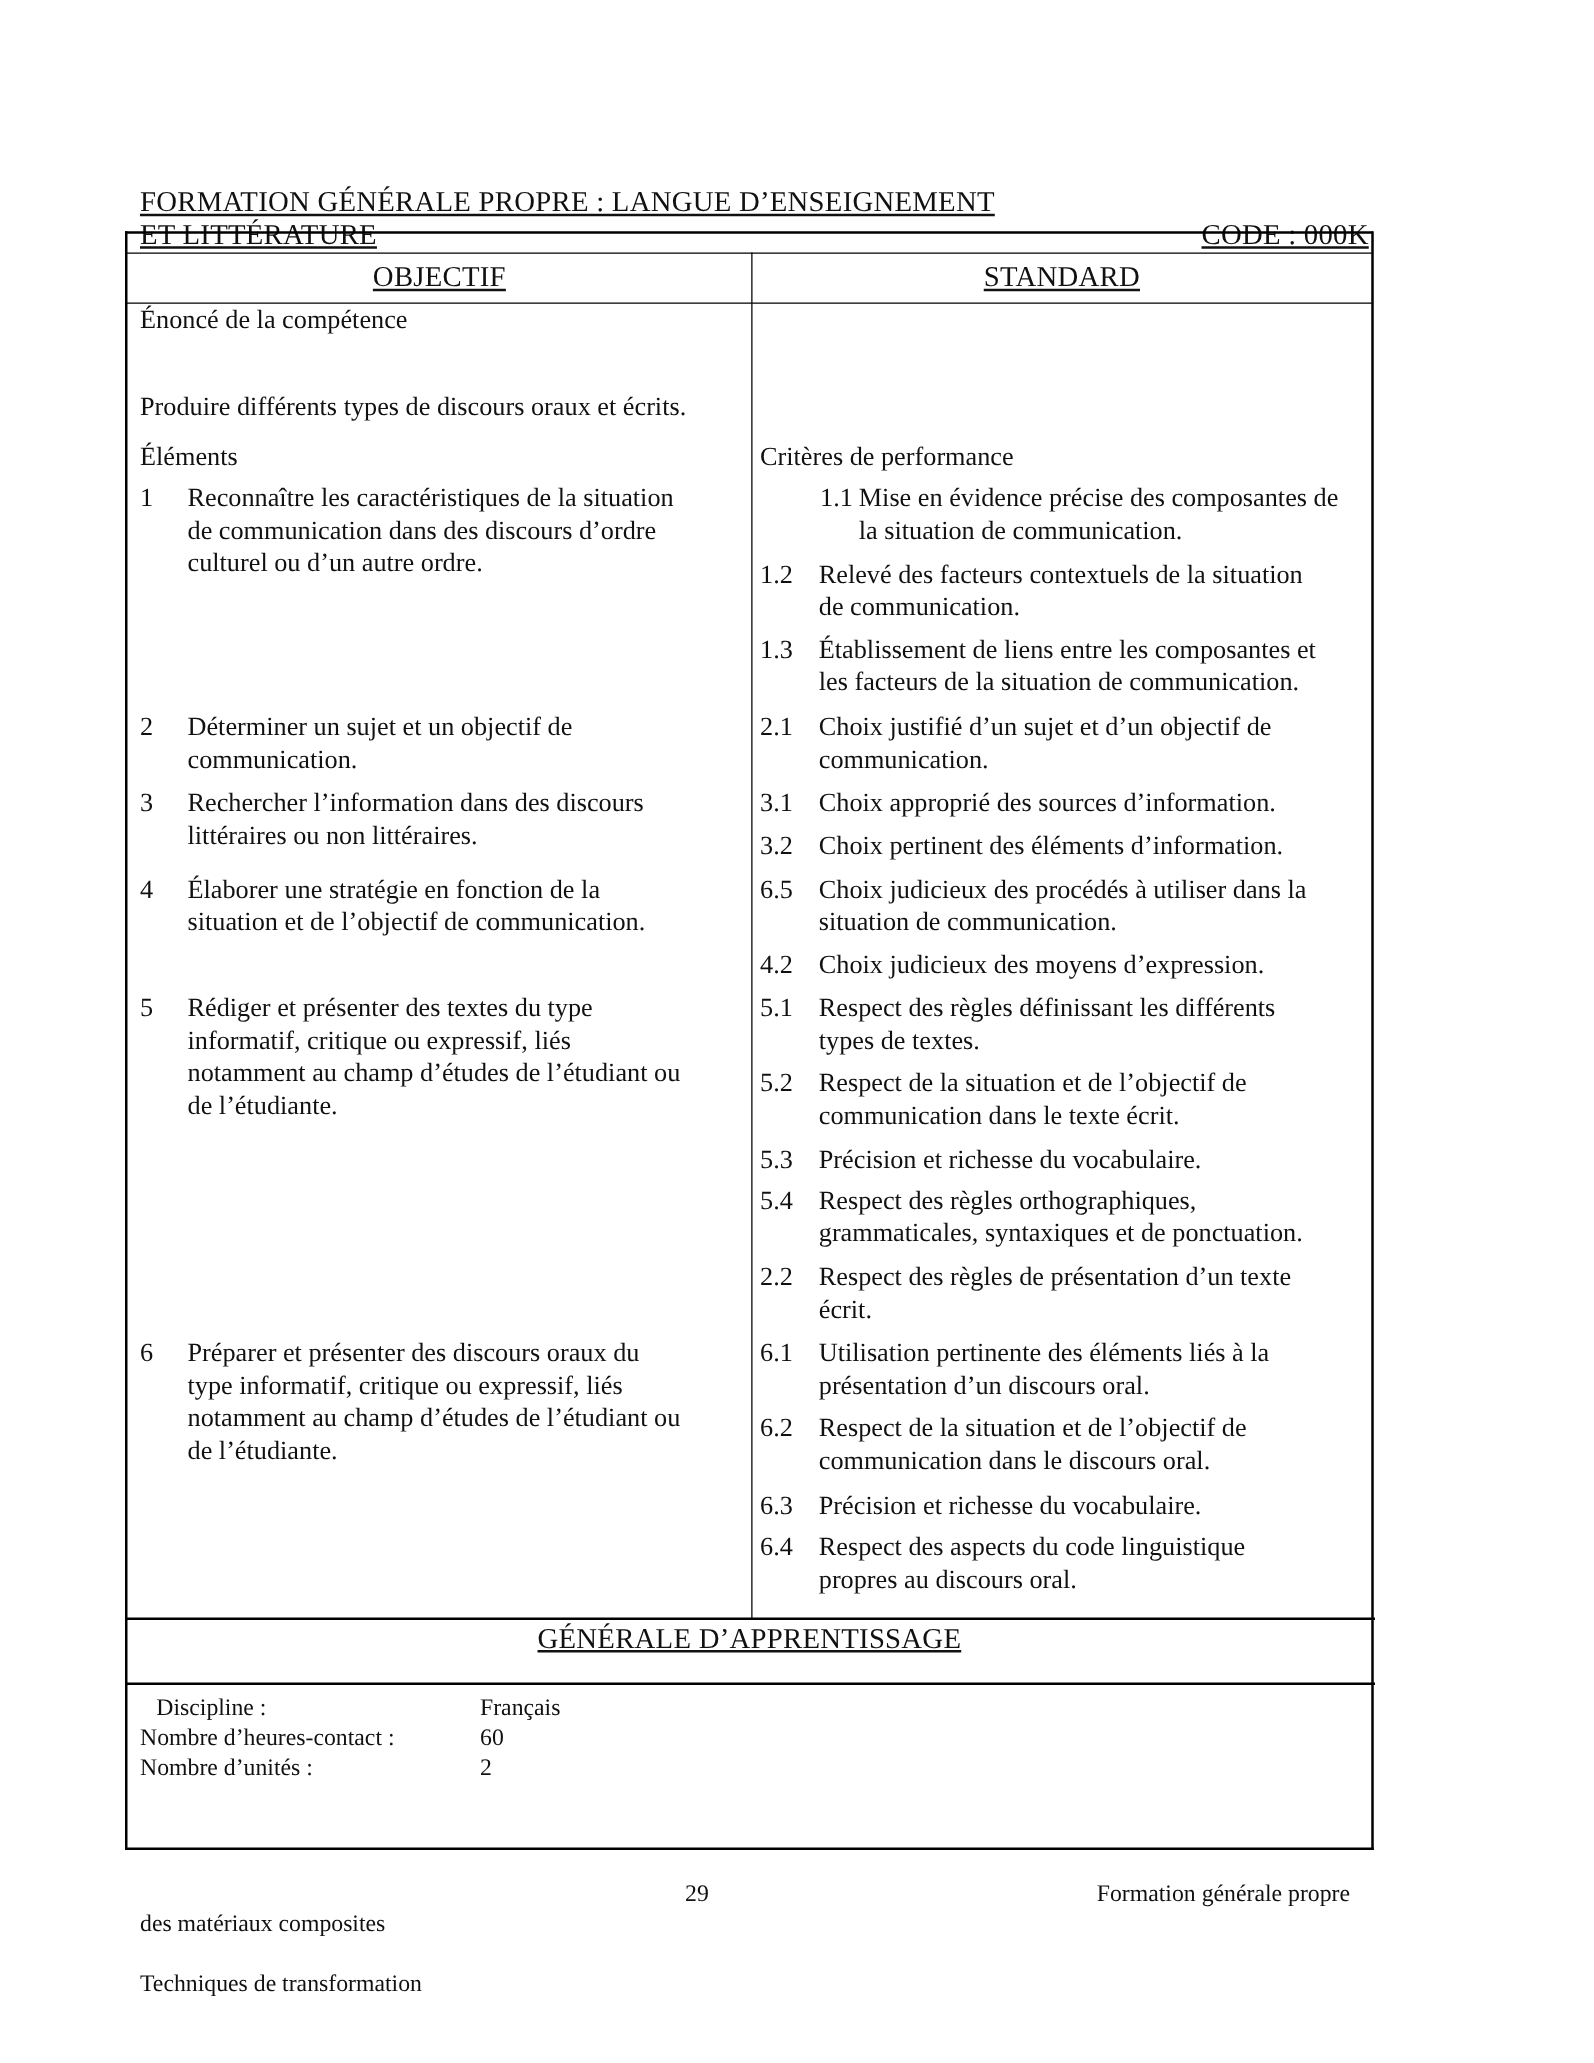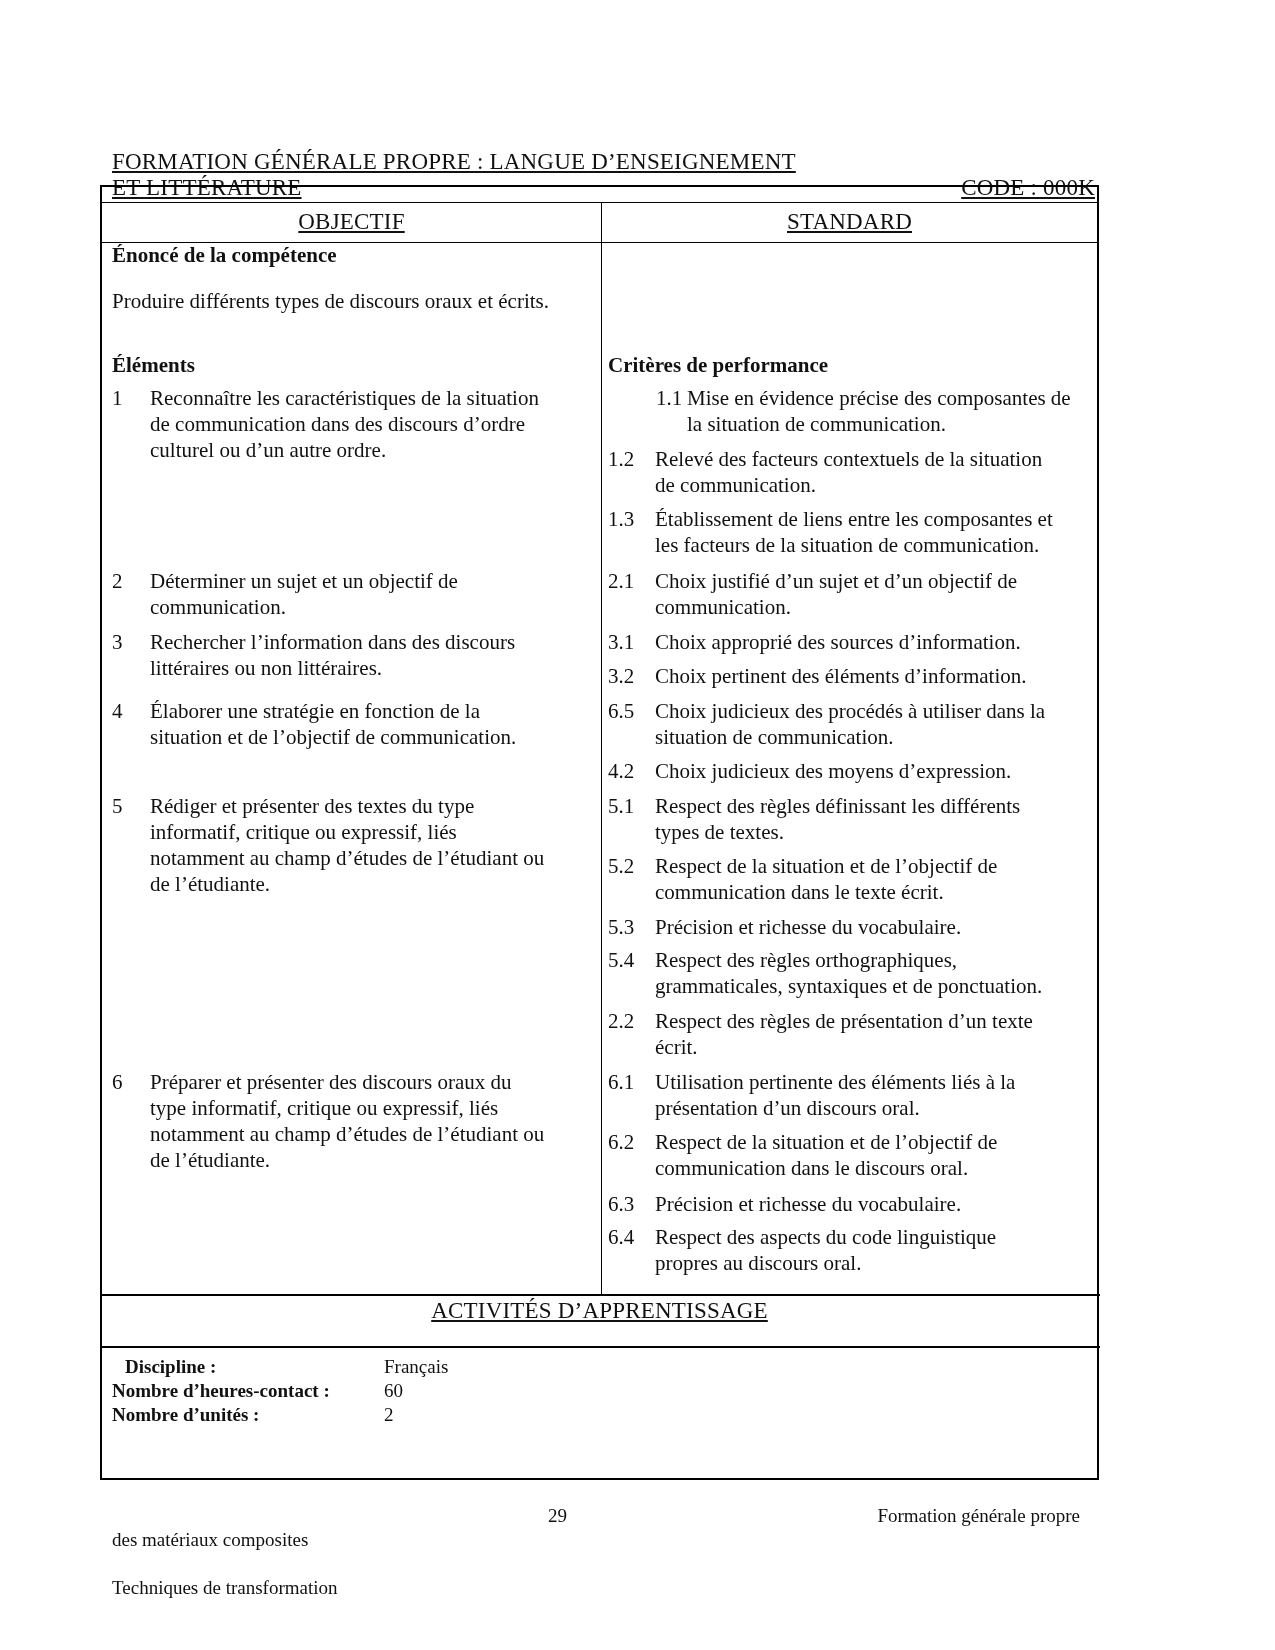--- a/index.html
+++ b/index.html
@@ -1,21 +1,21 @@
 <!DOCTYPE html>
 <html><head>
 <meta charset="utf-8">
 <style>
   html, body { margin: 0; padding: 0; background: #ffffff; }
   body { width: 1275px; height: 1650px; position: relative; overflow: hidden;
          font-family: "Liberation Serif", "DejaVu Serif", serif; color: #111; }
   .abs { position: absolute; white-space: nowrap; }
   .t { font-size: 21px; line-height: 26px; }
   .hdr { font-size: 23px; line-height: 26px; letter-spacing: 0.2px; text-decoration: underline; }
-  .b { font-weight: bold; }
+  .b { font-weight: normal; }
   .line { position: absolute; background: #000; }
   .center { text-align: center; }
   .num { position: absolute; font-size: 21px; line-height: 26px; }
   .txt { position: absolute; font-size: 21px; line-height: 26px; white-space: pre-line; }
   .small { font-size: 19px; line-height: 24px; }
 </style>
 </head>
 <body>
 
 <div class="abs hdr" style="left:112px; top:149px;">FORMATION GÉNÉRALE PROPRE : LANGUE D’ENSEIGNEMENT</div>
@@ -29,21 +29,21 @@
 <div class="line" style="left:601px; top:202px; width:1px; height:1093px;"></div>
 <div class="line" style="left:100px; top:242px; width:998px; height:1px;"></div>
 <div class="line" style="left:100px; top:1294px; width:1000px; height:2px;"></div>
 <div class="line" style="left:100px; top:1346px; width:1000px; height:2px;"></div>
 <div class="line" style="left:100px; top:1478px; width:999px; height:2px;"></div>
 
 <div class="abs hdr center" style="left:102px; width:499px; top:209px;">OBJECTIF</div>
 <div class="abs hdr center" style="left:602px; width:495px; top:209px;">STANDARD</div>
 
 <div class="abs t b" style="left:112px; top:242px;">Énoncé de la compétence</div>
-<div class="abs t" style="left:112px; top:288px;text-align:center;">Produire différents types de discours oraux et écrits.</div>
+<div class="abs t" style="left:112px; top:312px;text-align:center;">Produire différents types de discours oraux et écrits.</div>
 
 <div class="abs t b" style="left:112px; top:352px;">Éléments</div>
 <div class="abs t b" style="left:608px; top:352px;">Critères de performance</div>
 
 <div id="elements">
     <div class="num" style="left: 112px; top: 385px;">1</div>
     <div class="txt" style="left: 150px; top: 385px;">Reconnaître les caractéristiques de la situation
 de communication dans des discours d’ordre
 culturel ou d’un autre ordre.</div>
     <div class="num" style="left: 112px; top: 568px;">2</div>
@@ -109,21 +109,21 @@
     <div class="num" style="left: 608px; top: 1129px;">6.2</div>
     <div class="txt" style="left: 655px; top: 1129px;">Respect de la situation et de l’objectif de
 communication dans le discours oral.</div>
     <div class="num" style="left: 608px; top: 1191px;">6.3</div>
     <div class="txt" style="left: 655px; top: 1191px;">Précision et richesse du vocabulaire.</div>
     <div class="num" style="left: 608px; top: 1224px;">6.4</div>
     <div class="txt" style="left: 655px; top: 1224px;">Respect des aspects du code linguistique
 propres au discours oral.</div>
   </div>
 
-<div class="abs hdr center" style="left:102px; width:995px; top:1298px;">ACTIVITÉS D’APPRENTISSAGE</div>
+<div class="abs hdr center" style="left:102px; width:995px; top:1298px;">GÉNÉRALE D’APPRENTISSAGE</div>
 
 <div class="abs small b" style="left:125px; top:1355px;">Discipline :</div>
 <div class="abs small" style="left:384px; top:1355px;">Français</div>
 <div class="abs small b" style="left:112px; top:1379px;">Nombre d’heures-contact :</div>
 <div class="abs small" style="left:384px; top:1379px;">60</div>
 <div class="abs small b" style="left:112px; top:1403px;">Nombre d’unités :</div>
 <div class="abs small" style="left:384px; top:1403px;">2</div>
 
 <div class="abs small" style="left:112px; top:1576px;">Techniques de transformation</div>
 <div class="abs small" style="left:112px; top:1528px;">des matériaux composites</div>

